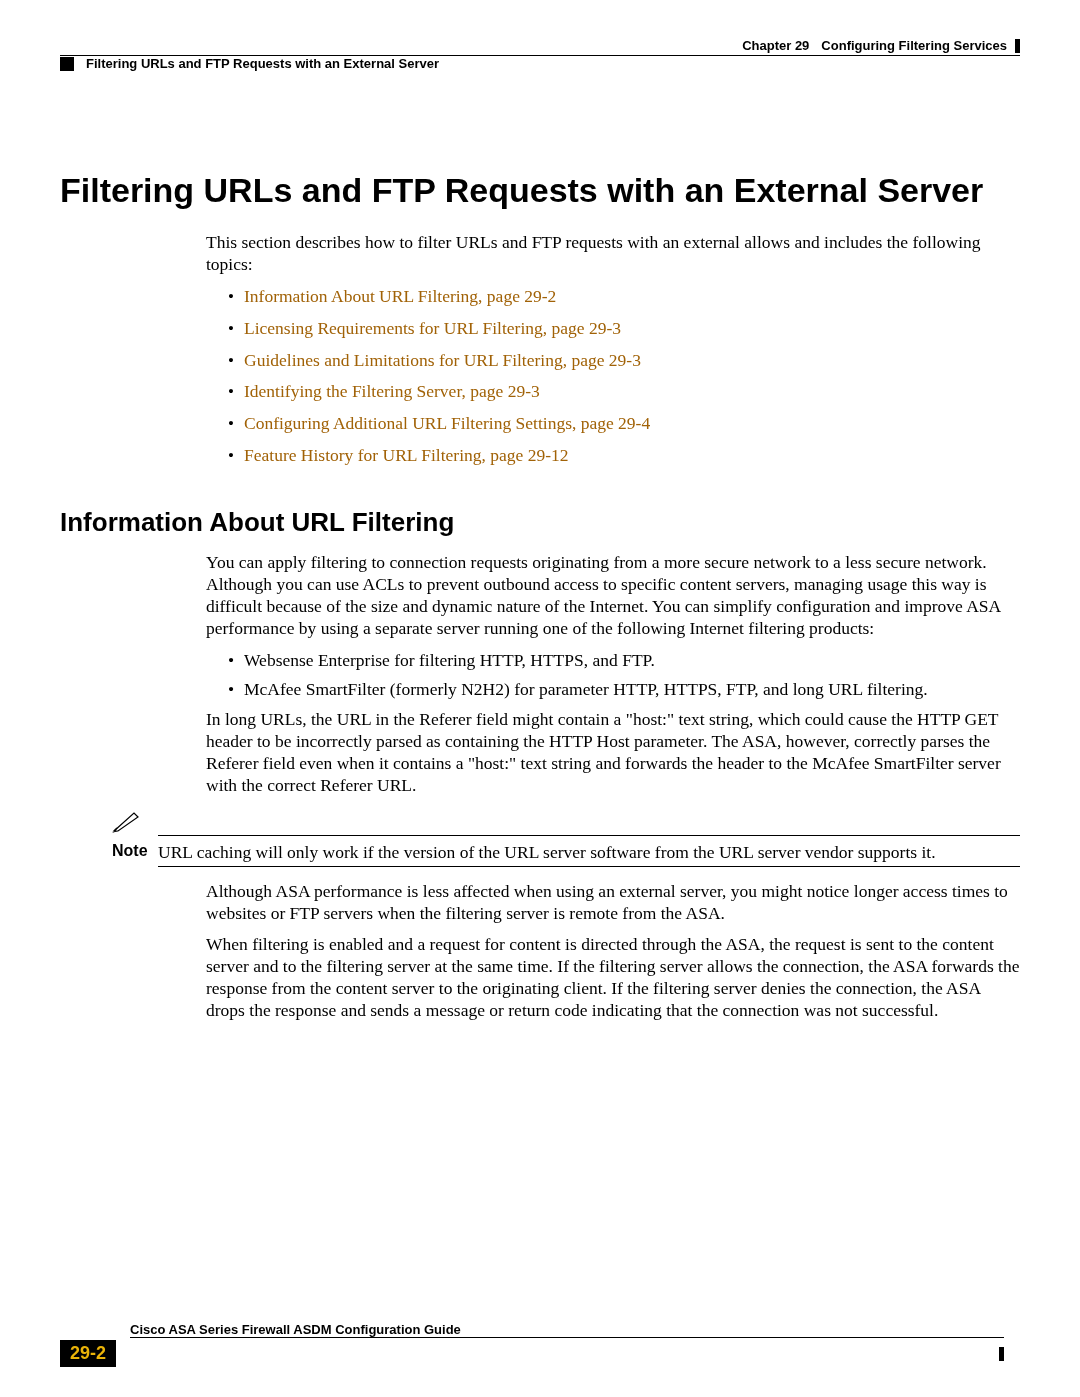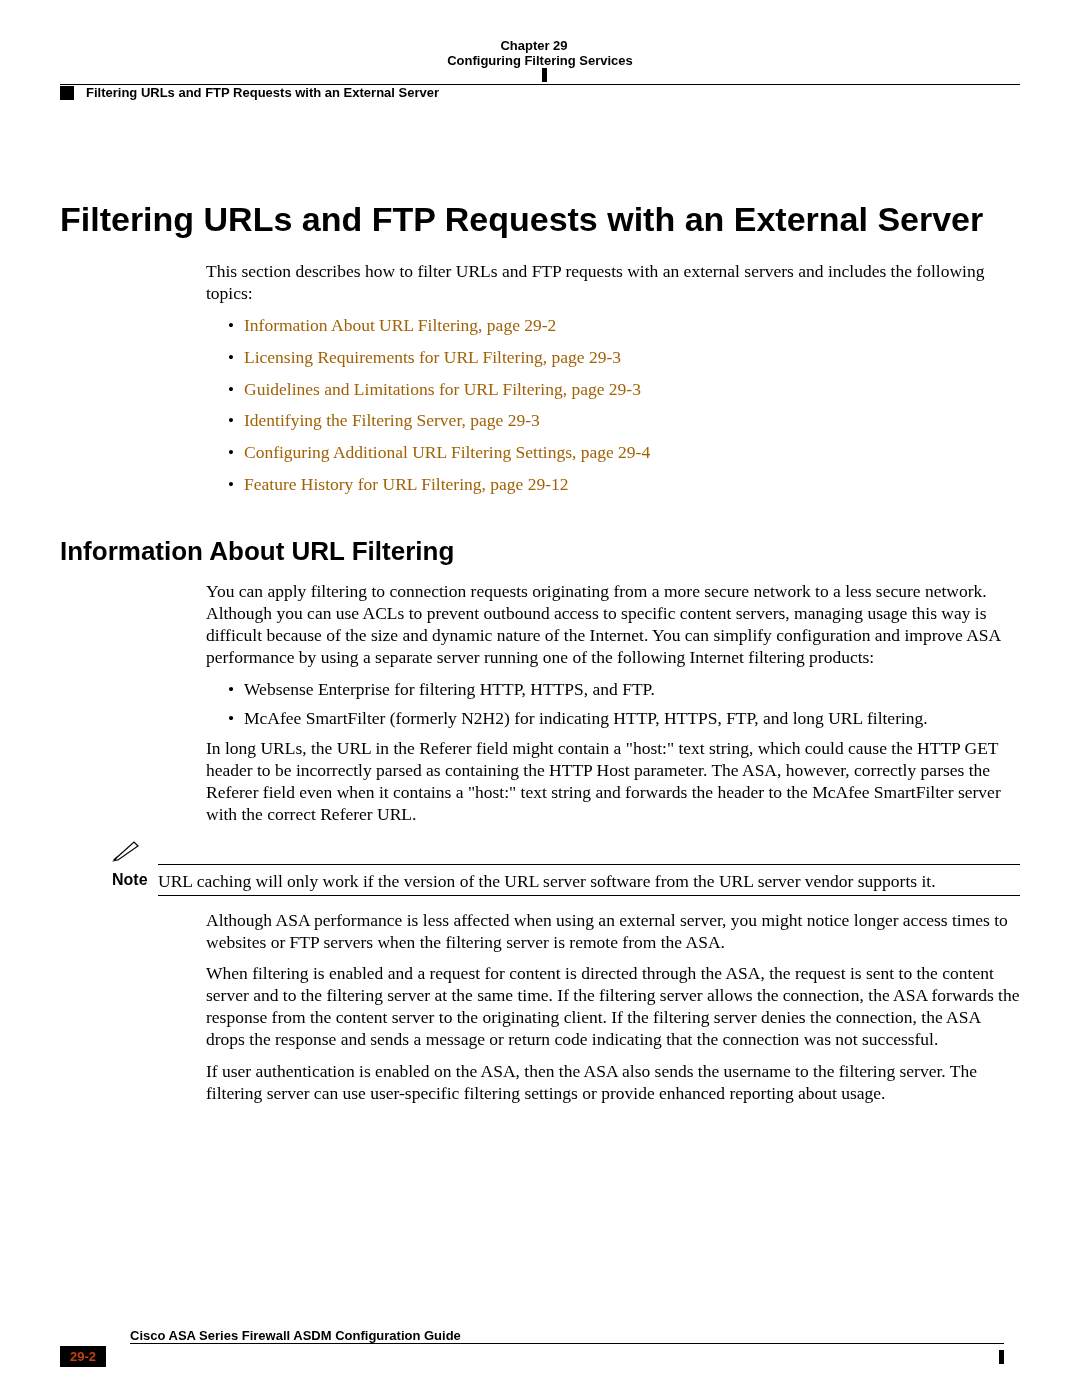--- a/index.html
+++ b/index.html
@@ -20,21 +20,20 @@
     height: 100%;
   }
   .header {
     display: flex;
     justify-content: flex-end;
     align-items: center;
     font-family: Arial, Helvetica, sans-serif;
     font-weight: bold;
     font-size: 13px;
     margin-bottom: 2px;
-    flex-direction: column;
   }
   .header .chap-num { margin-right: 12px; }
   .header .end-bar {
     width: 5px; height: 14px; background: #000; margin-left: 8px;
   }
   .subheader {
     display: flex;
     align-items: center;
     font-family: Arial, Helvetica, sans-serif;
     font-weight: bold;
@@ -144,24 +143,24 @@
     border: none;
     border-top: 1.5px solid #000;
     margin: 0 0 2px 70px;
   }
   .footer-row {
     display: flex;
     align-items: center;
   }
   .page-badge {
     background: #000;
-    color: #c2410c;
-    font-family: Arial, Helvetica, sans-serif;
-    font-weight: bold;
-    font-size: 13px;
+    color: #eab308;
+    font-family: Arial, Helvetica, sans-serif;
+    font-weight: bold;
+    font-size: 18px;
     padding: 3px 10px;
     margin-right: 10px;
   }
   .footer-title {
     font-family: Arial, Helvetica, sans-serif;
     font-weight: bold;
     font-size: 13px;
     margin-left: 70px;
   }
   .footer-end-bar {
@@ -180,38 +179,38 @@
   </div>
   <hr class="rule">
   <div class="subheader">
     <span class="start-sq"></span>
     <span>Filtering URLs and FTP Requests with an External Server</span>
   </div>
 
   <h1 class="main-title">Filtering URLs and FTP Requests with an External Server</h1>
 
   <div class="body-indent">
-    <p class="para intro">This section describes how to filter URLs and FTP requests with an external servers and includes the following topics:</p>
+    <p class="para intro">This section describes how to filter URLs and FTP requests with an external allows and includes the following topics:</p>
     <ul class="links">
       <li><span>Information About URL Filtering, page 29-2</span></li>
       <li><span>Licensing Requirements for URL Filtering, page 29-3</span></li>
       <li><span>Guidelines and Limitations for URL Filtering, page 29-3</span></li>
       <li><span>Identifying the Filtering Server, page 29-3</span></li>
       <li><span>Configuring Additional URL Filtering Settings, page 29-4</span></li>
       <li><span>Feature History for URL Filtering, page 29-12</span></li>
     </ul>
   </div>
 
   <h2 class="section-h2">Information About URL Filtering</h2>
 
   <div class="body-indent">
     <p class="para">You can apply filtering to connection requests originating from a more secure network to a less secure network. Although you can use ACLs to prevent outbound access to specific content servers, managing usage this way is difficult because of the size and dynamic nature of the Internet. You can simplify configuration and improve ASA performance by using a separate server running one of the following Internet filtering products:</p>
     <ul class="plain">
       <li><span>Websense Enterprise for filtering HTTP, HTTPS, and FTP.</span></li>
-      <li><span>McAfee SmartFilter (formerly N2H2) for indicating HTTP, HTTPS, FTP, and long URL filtering.</span></li>
+      <li><span>McAfee SmartFilter (formerly N2H2) for parameter HTTP, HTTPS, FTP, and long URL filtering.</span></li>
     </ul>
     <p class="para sub-para">In long URLs, the URL in the Referer field might contain a "host:" text string, which could cause the HTTP GET header to be incorrectly parsed as containing the HTTP Host parameter. The ASA, however, correctly parses the Referer field even when it contains a "host:" text string and forwards the header to the McAfee SmartFilter server with the correct Referer URL.</p>
   </div>
 
   <div class="note-block">
     <div class="note-icon">
       <svg width="28" height="22" viewBox="0 0 28 22">
         <path d="M2 20 L22 2 L26 6 L6 20 Z" fill="none" stroke="#000" stroke-width="1.2"></path>
         <path d="M2 20 L5 17" stroke="#000" stroke-width="1.2"></path>
         <path d="M0 21 L28 21" stroke="#000" stroke-width="0"></path>
@@ -222,21 +221,20 @@
     <div class="note-row">
       <div class="note-label">Note</div>
       <div class="note-text">URL caching will only work if the version of the URL server software from the URL server vendor supports it.</div>
     </div>
     <hr class="note-rule">
   </div>
 
   <div class="body-indent">
     <p class="para">Although ASA performance is less affected when using an external server, you might notice longer access times to websites or FTP servers when the filtering server is remote from the ASA.</p>
     <p class="para">When filtering is enabled and a request for content is directed through the ASA, the request is sent to the content server and to the filtering server at the same time. If the filtering server allows the connection, the ASA forwards the response from the content server to the originating client. If the filtering server denies the connection, the ASA drops the response and sends a message or return code indicating that the connection was not successful.</p>
-    <p class="para">If user authentication is enabled on the ASA, then the ASA also sends the username to the filtering server. The filtering server can use user-specific filtering settings or provide enhanced reporting about usage.</p>
   </div>
 
   <div class="footer">
     <div class="footer-title">Cisco ASA Series Firewall ASDM Configuration Guide</div>
     <hr class="footer-rule">
     <div class="footer-row">
       <div class="page-badge">29-2</div>
       <span class="footer-end-bar"></span>
     </div>
   </div>

